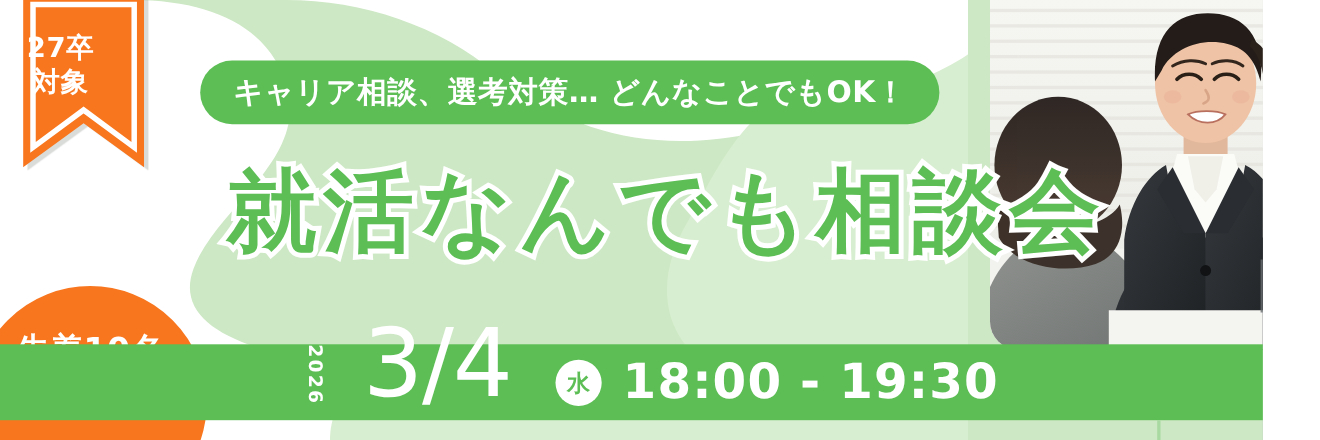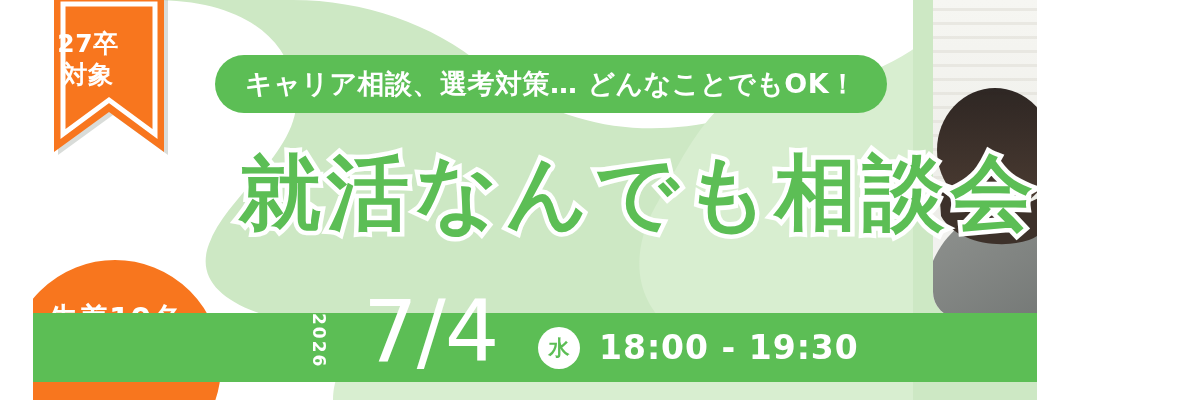--- a/index.html
+++ b/index.html
@@ -2,23 +2,22 @@
 <html><head>
 <meta charset="utf-8">
 <style>
   html,body{margin:0;padding:0;}
   body{
     width:1200px;height:400px;overflow:hidden;
     font-family:"DejaVu Sans","Liberation Sans",sans-serif;
     background:#ffffff;
   }
   #banner{
-    position:relative;width:1004px;height:400px;overflow:hidden;
+    position:relative;width:1148px;height:400px;overflow:hidden;
     background:#6d28d9;
-    margin-left:33px;
   }
 
   
   .bg-layer{position:absolute;inset:0;}
   .bg-layer svg{display:block;width:1200px;height:400px;}
 
   
   .photo-panel{
     position:absolute;left:880px;top:0;width:320px;height:400px;
     background:#cde8c4;
@@ -103,21 +102,21 @@
   }
   .dow{
     position:absolute;left:505px;top:327px;width:42px;height:42px;
     border-radius:50%;background:#ffffff;
     display:flex;align-items:center;justify-content:center;
     color:#5cbe55;font-weight:bold;font-size:21px;
   }
   .time{
     position:absolute;left:566px;top:313px;height:69px;
     display:flex;align-items:center;
-    color:#ffffff;font-weight:bold;font-size:33px;
+    color:#ffffff;font-weight:bold;font-size:44px;
     letter-spacing:1px;white-space:nowrap;
   }
 </style>
 </head>
 <body>
 
 <div id="banner">
 
   <div class="bg-layer">
     <svg viewBox="0 0 1200 400" preserveAspectRatio="none" aria-hidden="true">
@@ -253,17 +252,17 @@
 
   <div class="title">就活なんでも相談会</div>
 
   <div class="circle-badge"></div>
   <div class="circle-text">先着10名
 限定</div>
 
   <div class="band"></div>
   <div class="band-sep"></div>
   <div class="year">2026</div>
-  <div class="daynum">7/4</div>
+  <div class="daynum">3/4</div>
   <div class="dow">水</div>
   <div class="time">18:00 - 19:30</div>
 
 </div>
 
 </body></html>

